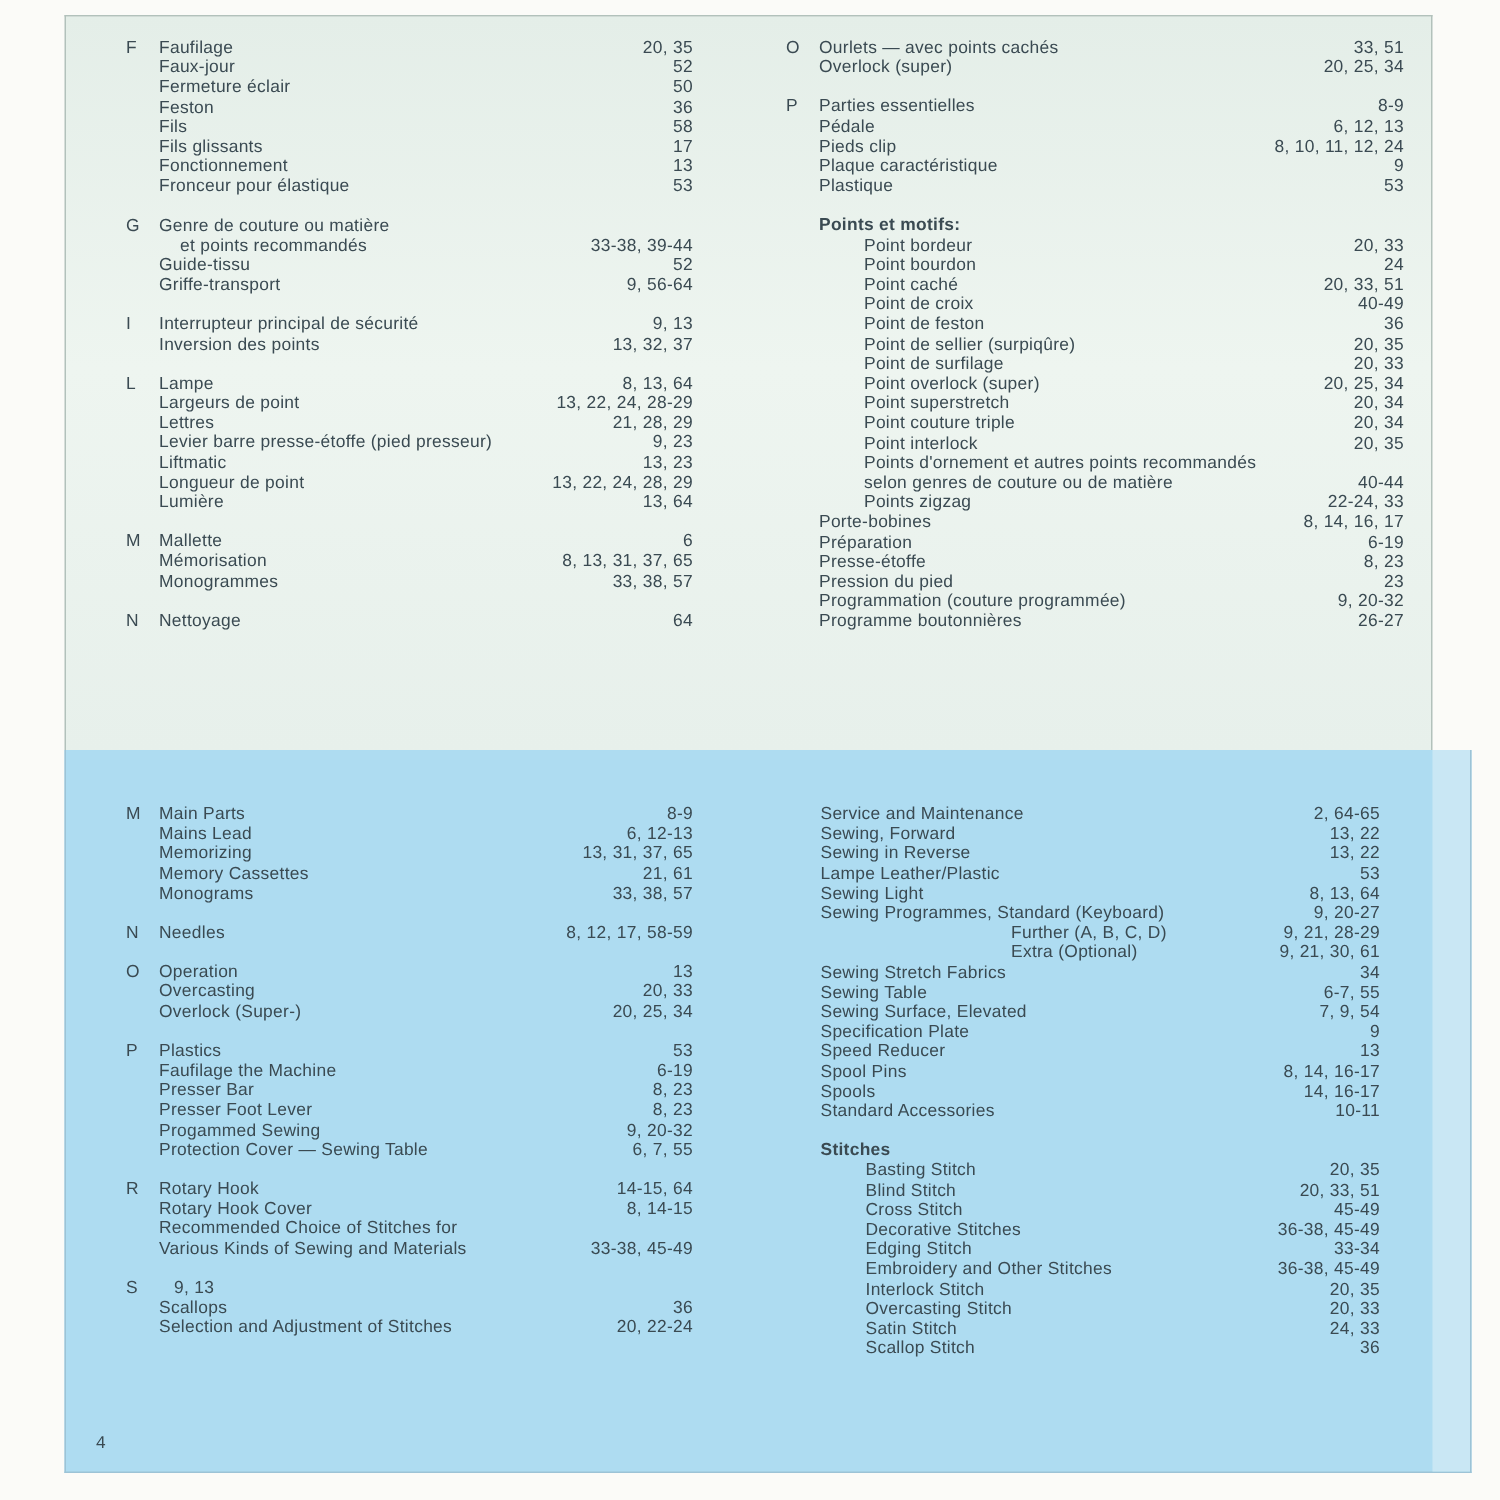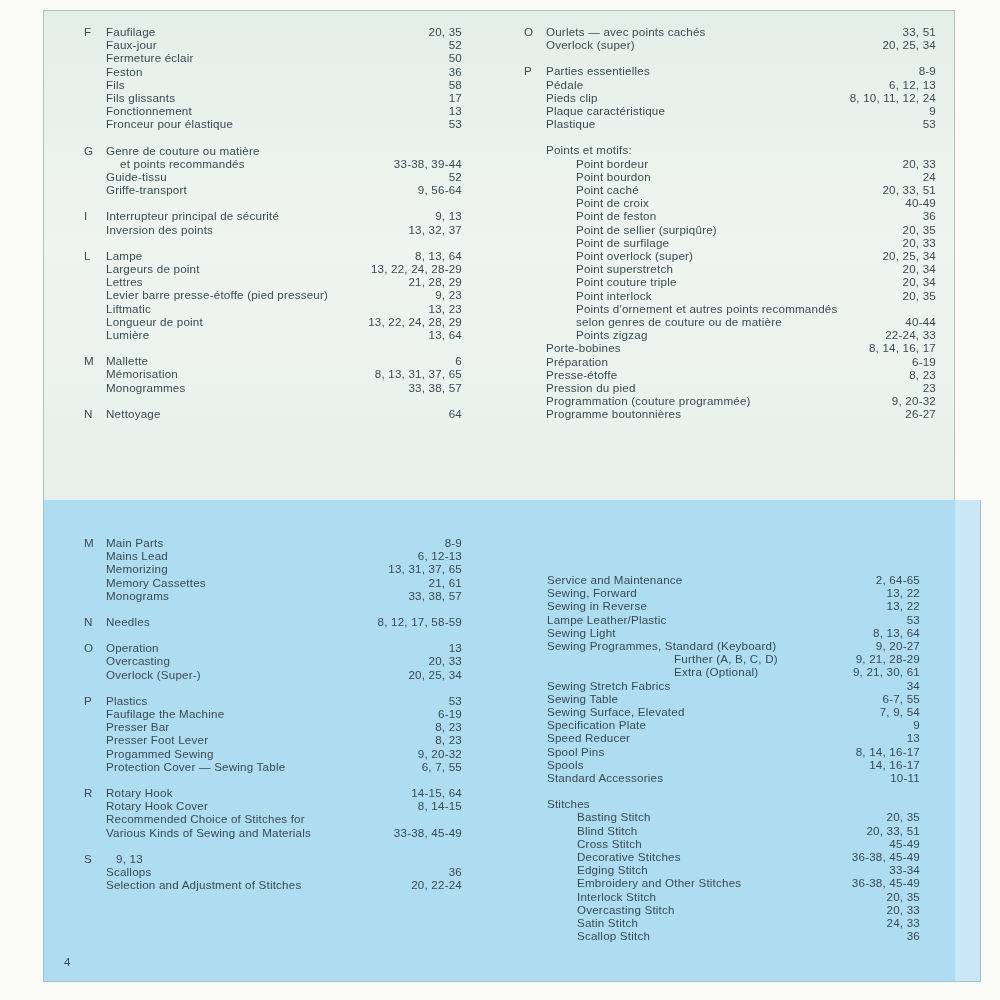--- a/index.html
+++ b/index.html
@@ -18,27 +18,27 @@
   .panel-bottom{
     left:43px;top:500px;width:938px;height:482px;
     background:#aedcf1;
     border:1px solid #9cc3d6;border-top:none;
   }
   .edge-strip{position:absolute;top:0;right:0;bottom:0;width:25px;background:#c9e7f4;}
   .col{position:absolute;font-size:11.6px;line-height:13.2px;letter-spacing:0.2px;}
   .col-top-left{left:40px;top:14px;width:378px;}
   .col-top-right{left:480px;top:14px;width:412px;}
   .col-bot-left{left:40px;top:36px;width:378px;}
-  .col-bot-right{left:503px;top:36px;width:373px;margin-top:37px;}
+  .col-bot-right{left:503px;top:36px;width:373px;}
   .group{margin-bottom:13px;}
   .row{display:flex;align-items:baseline;}
   .letter{flex:0 0 22px;}
   .label{flex:1 1 auto;}
   .pages{flex:0 0 auto;padding-left:10px;text-align:right;white-space:nowrap;}
-  .bold{font-weight:normal;}
+  .bold{font-weight:bold;}
   .ind-1{padding-left:14px;}
   .ind-2{padding-left:30px;}
   .ind-3{padding-left:127px;}
   .pagenum{position:absolute;left:20px;bottom:13px;font-size:11.5px;}
 </style>
 </head>
 <body>
 
 <div class="page">
 

